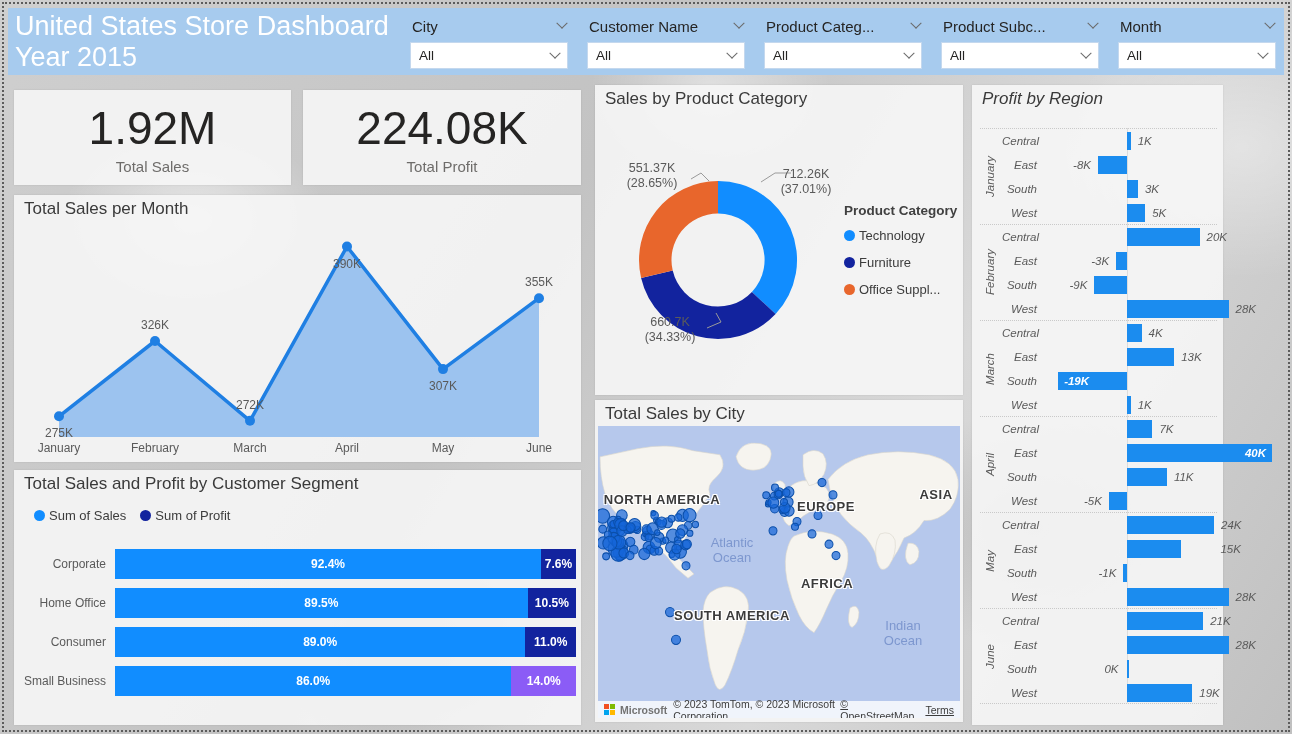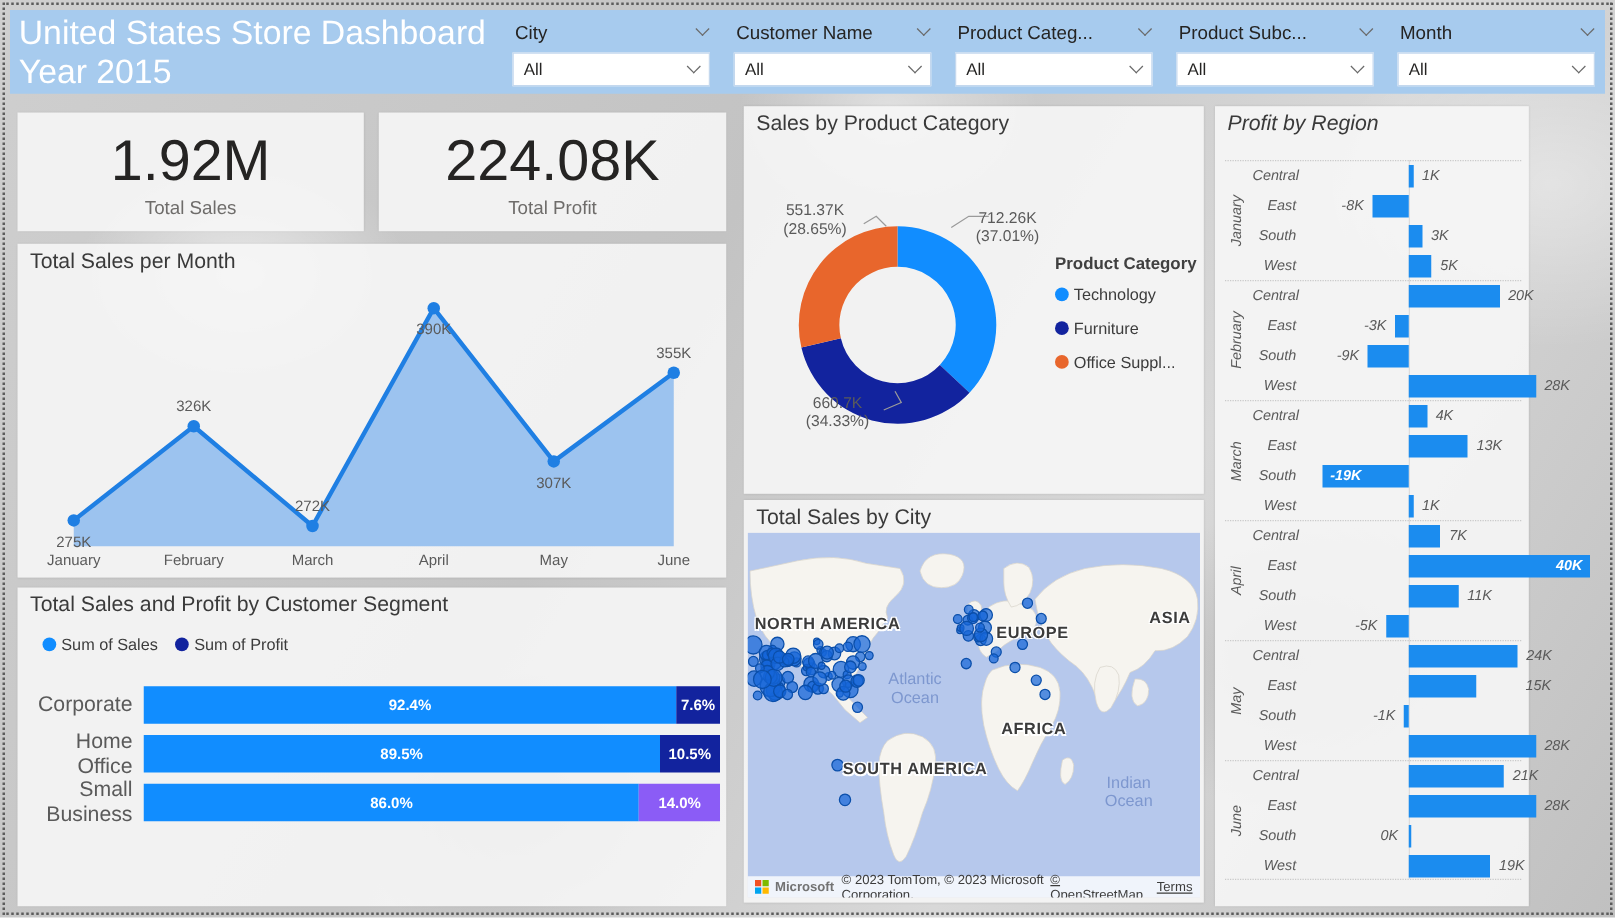--- a/index.html
+++ b/index.html
@@ -45,21 +45,21 @@
 
   
   #area-svg { position:absolute; inset:0; }
 
   
   .seg-legend { position:absolute; top:38px; left:20px; display:flex; gap:14px; align-items:center; font-size:13px; color:#3c3c3c; }
   .legend-dot { width:11px; height:11px; border-radius:50%; display:inline-block; margin-right:4px; flex:0 0 auto; }
   .seg-legend .item { display:flex; align-items:center; }
   .seg-rows { position:absolute; top:79px; left:0; right:5px; }
   .seg-row { display:flex; align-items:center; height:30px; margin-bottom:9px; }
-  .seg-cat { width:101px; text-align:right; padding-right:9px; font-size:17px; color:#5a5a5a; }
+  .seg-cat { width:101px; text-align:right; padding-right:9px; font-size:12px; color:#5a5a5a; }
   .seg-track { flex:1; height:30px; display:flex; }
   .seg-seg { display:flex; align-items:center; justify-content:center; color:#fff; font-size:12px; font-weight:600; height:100%; }
 
   
   #donut-svg { position:absolute; inset:0; }
   .callout { position:absolute; width:90px; text-align:center; font-size:12.5px; color:#5a5a5a; line-height:15px; }
   .donut-legend { position:absolute; left:249px; top:118px; width:115px; }
   .donut-legend-title { font-size:13.5px; font-weight:bold; color:#404040; margin-bottom:10px; }
   .donut-legend .item { display:flex; align-items:center; font-size:13px; color:#3c3c3c; margin-bottom:12px; white-space:nowrap; overflow:hidden; }
 
@@ -209,20 +209,27 @@
         <div class="seg-track">
           <div class="seg-seg" style="width: 92.4%; background: rgb(17, 141, 255);">92.4%</div>
           <div class="seg-seg" style="flex: 1 1 0%; background: rgb(18, 35, 158);">7.6%</div>
         </div>
       </div>
       <div class="seg-row">
         <div class="seg-cat">Home Office</div>
         <div class="seg-track">
           <div class="seg-seg" style="width: 89.5%; background: rgb(17, 141, 255);">89.5%</div>
           <div class="seg-seg" style="flex: 1 1 0%; background: rgb(18, 35, 158);">10.5%</div>
+        </div>
+      </div>
+      <div class="seg-row">
+        <div class="seg-cat">Consumer</div>
+        <div class="seg-track">
+          <div class="seg-seg" style="width: 89%; background: rgb(17, 141, 255);">89.0%</div>
+          <div class="seg-seg" style="flex: 1 1 0%; background: rgb(18, 35, 158);">11.0%</div>
         </div>
       </div>
       <div class="seg-row">
         <div class="seg-cat">Small Business</div>
         <div class="seg-track">
           <div class="seg-seg" style="width: 86%; background: rgb(17, 141, 255);">86.0%</div>
           <div class="seg-seg" style="flex: 1 1 0%; background: #8b5cf6;">14.0%</div>
         </div>
       </div>
     </div>

